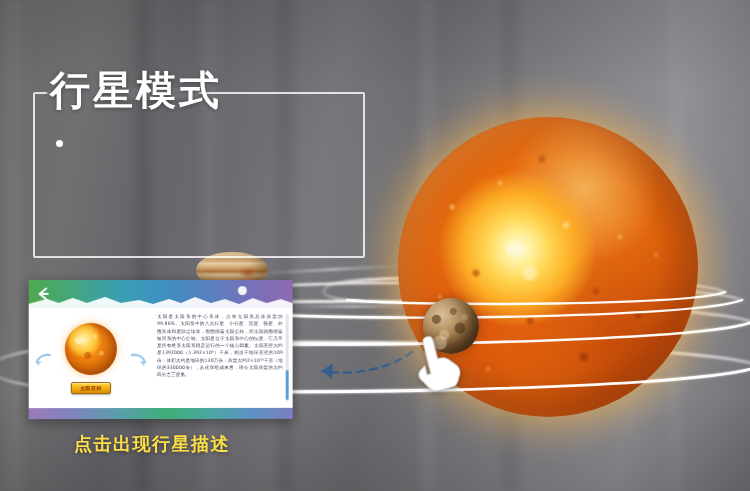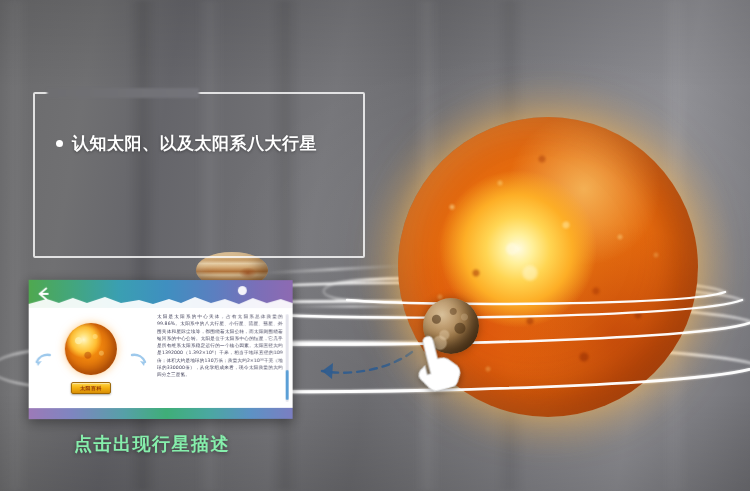--- a/index.html
+++ b/index.html
@@ -356,21 +356,21 @@
     background: linear-gradient(90deg,
       #9c7ab8 0%, #7f85c0 16%, #56a0a8 36%,
       #3fae78 52%, #4aa8a0 68%, #5d92c4 84%, #7b7ec2 100%);
   }
 
   #panel-caption {
     position: absolute;
     left: 74px; top: 432px;
     font-size: 18px;
     font-weight: bold;
-    color: #86efac;
+    color: #fde047;
     letter-spacing: 1.5px;
     text-shadow: 0 1px 4px rgba(0,0,0,0.45);
     font-family: "DejaVu Sans", "Liberation Sans", sans-serif;
     white-space: nowrap;
   }
 
   
   .streak {
     position: absolute;
     background: linear-gradient(90deg, rgba(255,255,255,0.0), rgba(255,255,255,0.45), rgba(255,255,255,0.0));
@@ -440,25 +440,25 @@
   <svg id="hand-cursor" viewBox="0 0 46 58">
     <path d="M19 3 C22 3 24 5 24 8 L24 27 L27 27 C30 27 32 28 34 30 L41 38
              C43 41 43 44 42 47 L38 54 C36 57 33 58 30 58 L17 58
              C14 58 11 56 9 53 L3 43 C1 40 2 36 5 34 L10 31 L10 40
              L14 40 L14 8 C14 5 16 3 19 3 Z" fill="#ffffff" stroke="#d8d8d8" stroke-width="1.1"></path>
   </svg>
 
   <div id="title-frame"></div>
   <div id="title-gap"></div>
 
+  <div id="page-title">行星模式</div>
 
   <div id="bullet-list">
     <div class="bullet-row">
       <span class="bullet-dot"></span>
-      <span class="bullet-text">认知太阳、以及太阳系八大行星</span>
     </div>
   </div>
 
   <div id="app-panel">
 
     <div id="app-header">
       <svg id="app-back-icon" viewBox="0 0 16 16">
         <path d="M10.5 2.5 L4 8 L10.5 13.5" fill="none" stroke="#ffffff" stroke-width="1.8" stroke-linecap="round" stroke-linejoin="round"></path>
         <path d="M4 8 L12 8" fill="none" stroke="#ffffff" stroke-width="1.8" stroke-linecap="round"></path>
       </svg>

